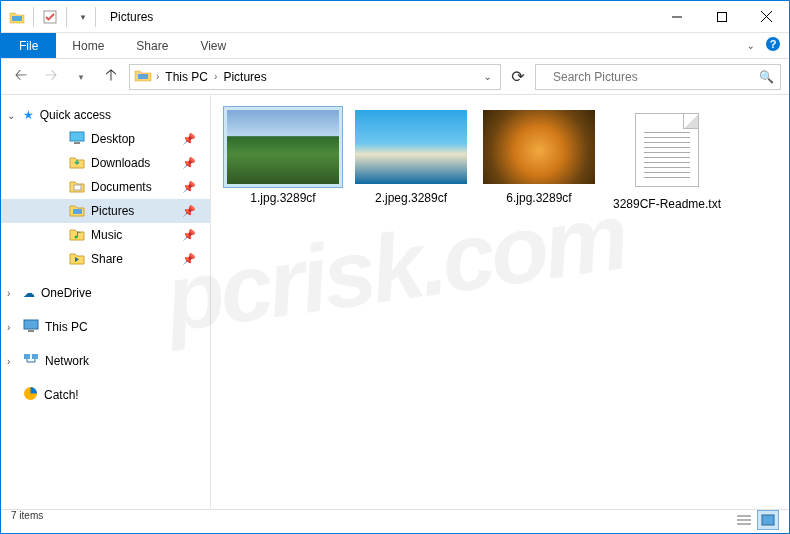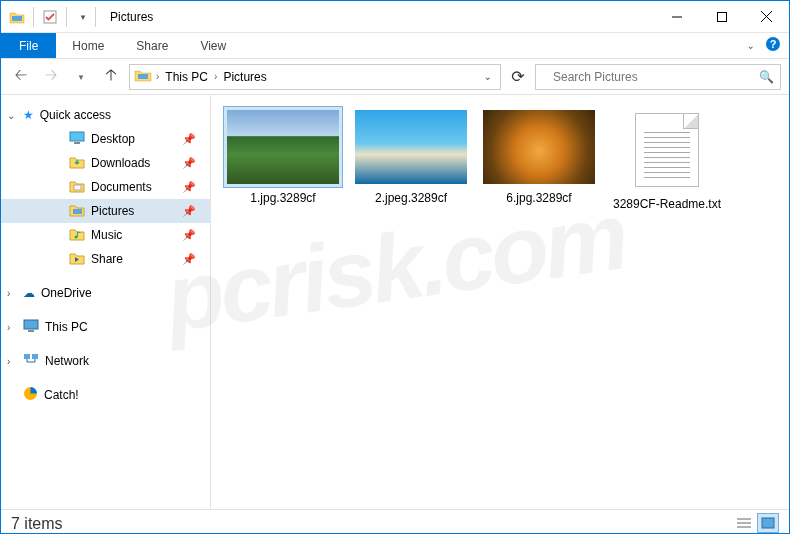--- a/index.html
+++ b/index.html
@@ -35,21 +35,21 @@
   .nav-sub { padding-left: 68px; }
   .nav-item.selected { background: #d8e6f2; }
   .pin { margin-left: auto; margin-right: 14px; color: #888; font-size: 11px;}
   .content { flex: 1; padding: 12px 10px; overflow: auto; position: relative; }
   .grid { display: flex; flex-wrap: wrap; gap: 18px 4px; align-content: flex-start; }
   .item { width: 124px; display: flex; flex-direction: column; align-items: center; }
   .item.selected .thumb { outline: 1px solid #7bb0dd; background:#cde6f7;}
   .thumb { width: 118px; height: 80px; display: flex; align-items: center; justify-content: center; padding:3px;}
   .thumb-img { width: 100%; height: 100%; }
   .item-label { font-size: 12px; text-align: center; margin-top: 4px; line-height: 1.25; word-break: break-word; max-width: 120px;}
-  .statusbar { height: 24px; border-top: 1px solid #e1e1e1; display: flex; align-items: flex-end; padding: 0 10px; font-size: 16px; color: #333; }
+  .statusbar { height: 24px; border-top: 1px solid #e1e1e1; display: flex; align-items: flex-start; padding: 0 10px; font-size: 10px; color: #333; }
   .statusbar .view-toggles { margin-left: auto; display: flex; gap: 2px; }
   .view-toggle { width: 22px; height: 20px; border: 1px solid transparent; display:flex; align-items:center; justify-content:center;}
   .view-toggle.active { border-color: #7bb0dd; background:#cde6f7;}
   .folder-svg { width:16px; height:14px;}
   
   .wm { position:absolute; inset:0; pointer-events:none; display:flex; align-items:center; justify-content:center; font-size:95px; font-weight:700; color:rgba(0,0,0,0.05); font-style:italic; transform:rotate(-8deg); letter-spacing:-4px; overflow:hidden;}
   
   .txt-doc { width: 64px; height: 74px; background: #fff; border: 1px solid #bbb; position: relative; }
   .txt-doc::before { content:""; position:absolute; top:0; right:0; width:14px; height:14px; background:linear-gradient(135deg,#fff 50%, #ddd 50%); border-left:1px solid #bbb; border-bottom:1px solid #bbb;}
   .txt-lines { position:absolute; top:18px; left:8px; right:8px; bottom:8px; background:repeating-linear-gradient(#aaa 0 1px, transparent 1px 5px);}

